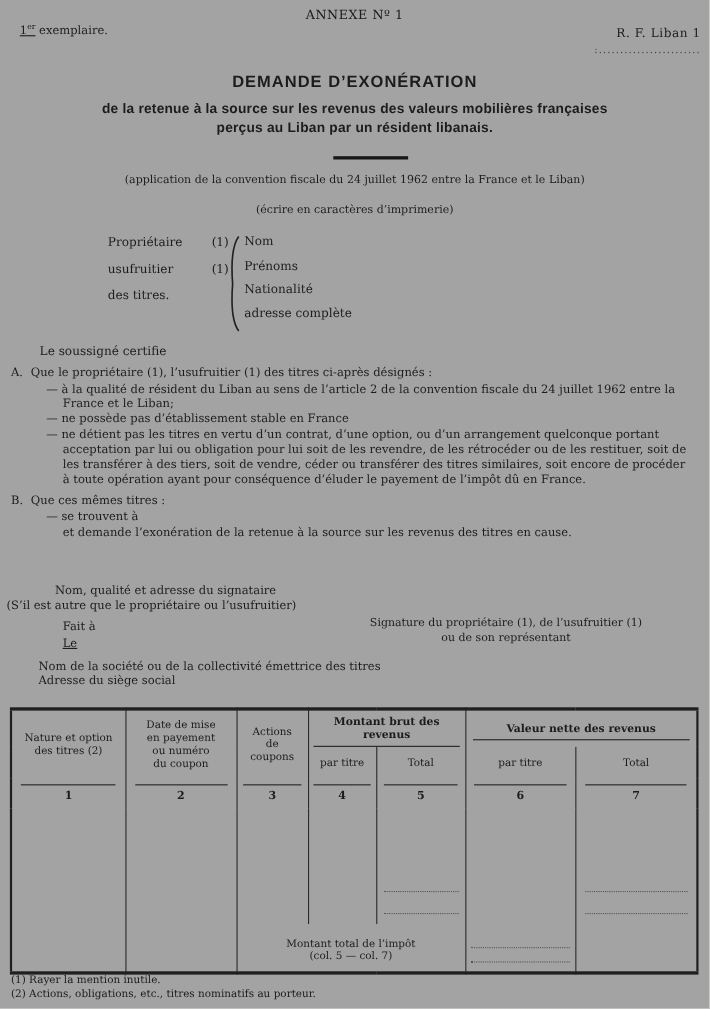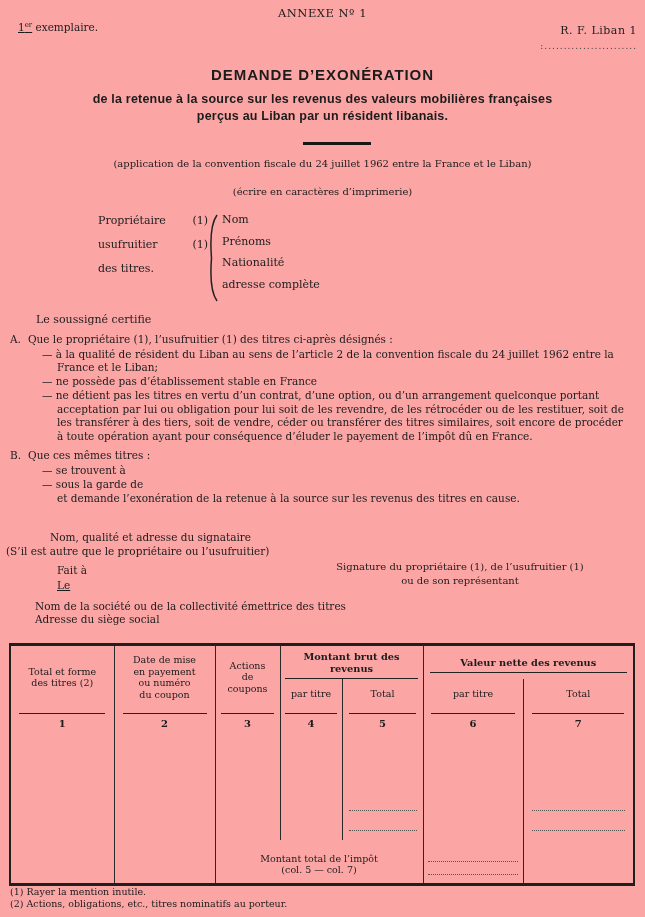--- a/index.html
+++ b/index.html
@@ -1,20 +1,20 @@
 <!DOCTYPE html>
 <html><head>
 <meta charset="utf-8">
 <style>
   html,body{margin:0;padding:0;background:#e8e8e6;}
   .page{
     position:relative;
     width:645px;height:917px;
     margin:0 auto;
-    background:#fca5a5;
+    background:#a3a3a3;
     color:#1c1c1c;
     font-family:"DejaVu Serif", serif;
     font-size:10.5px;
     overflow:hidden;
   }
   .abs{position:absolute;}
   .ctr{left:0;right:0;text-align:center;}
   .sans{font-family:"Liberation Sans", sans-serif;}
 
   .annexe{top:6px;font-size:11.5px;letter-spacing:.5px;}
@@ -134,21 +134,20 @@
       <p>— à la qualité de résident du Liban au sens de l’article 2 de la convention fiscale du 24 juillet 1962 entre la France et le Liban;</p>
       <p>— ne possède pas d’établissement stable en France</p>
       <p>— ne détient pas les titres en vertu d’un contrat, d’une option, ou d’un arrangement quelconque portant acceptation par lui ou obligation pour lui soit de les revendre, de les rétrocéder ou de les restituer, soit de les transférer à des tiers, soit de vendre, céder ou transférer des titres similaires, soit encore de procéder à toute opération ayant pour conséquence d’éluder le payement de l’impôt dû en France.</p>
     </div>
   </div>
 
   <div class="abs section secB">
     <div class="sec-head"><span class="lbl">B.</span><span>Que ces mêmes titres :</span></div>
     <div class="items">
       <p>— se trouvent à</p>
-      <p>— sous la garde de</p>
       <div class="nofinal">et demande l’exonération de la retenue à la source sur les revenus des titres en cause.</div>
     </div>
   </div>
 
   <div class="abs sig-right">
     <div>Signature du propriétaire (1), de l’usufruitier (1)</div>
     <div>ou de son représentant</div>
   </div>
   <div class="abs sigl2">(S’il est autre que le propriétaire ou l’usufruitier)</div>
   <div class="abs sigl1">Nom, qualité et adresse du signataire</div>
@@ -164,21 +163,21 @@
         <col style="width:101px">
         <col style="width:65px">
       <col style="width:62px">
         <col style="width:81px">
         <col style="width:100px">
         <col style="width:111px">
     </colgroup>
     <tbody>
         <tr class="rA">
       <td class="hd" rowspan="2">
-        <div>Total et forme</div>
+        <div>Nature et option</div>
         <div>des titres (2)</div>
       </td>
       <td class="hd" rowspan="2">
         <div>Date de mise</div>
         <div>en payement</div>
         <div>ou numéro</div>
         <div>du coupon</div>
       </td>
       <td class="hd" rowspan="2">
         <div>Actions</div>

